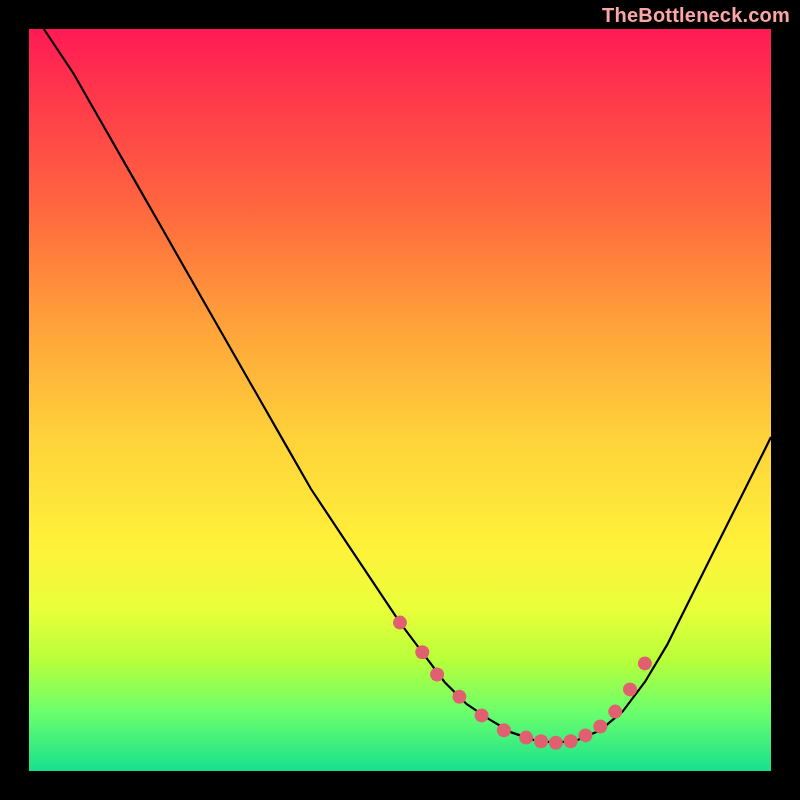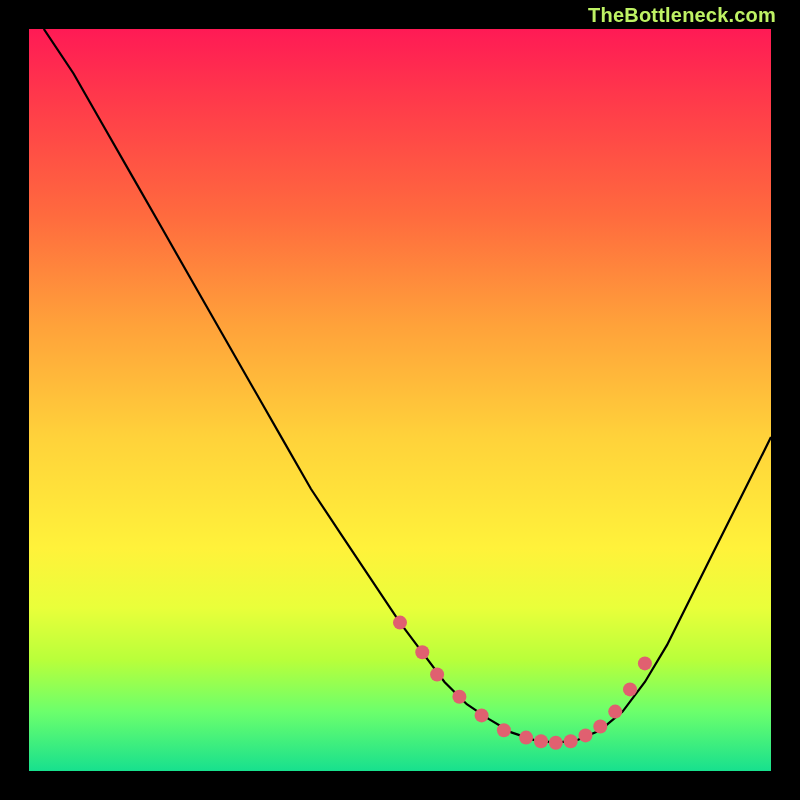--- a/index.html
+++ b/index.html
@@ -41,25 +41,25 @@
     position: absolute;
     left: 0;
     top: 0;
     width: 742px;
     height: 742px;
     pointer-events: none;
   }
   .watermark {
     position: absolute;
     top: 4px;
-    right: 24px;
+    right: 10px;
     font-family: Arial, Helvetica, sans-serif;
     font-size: 20px;
     font-weight: bold;
-    color: #bef264;
+    color: #fca5a5;
     letter-spacing: 0.2px;
     user-select: none;
   }
 </style>
 </head>
 <body>
 
 <div class="stage">
   <div class="plot">
     <svg class="curve" viewBox="0 0 742 742" preserveAspectRatio="none">

